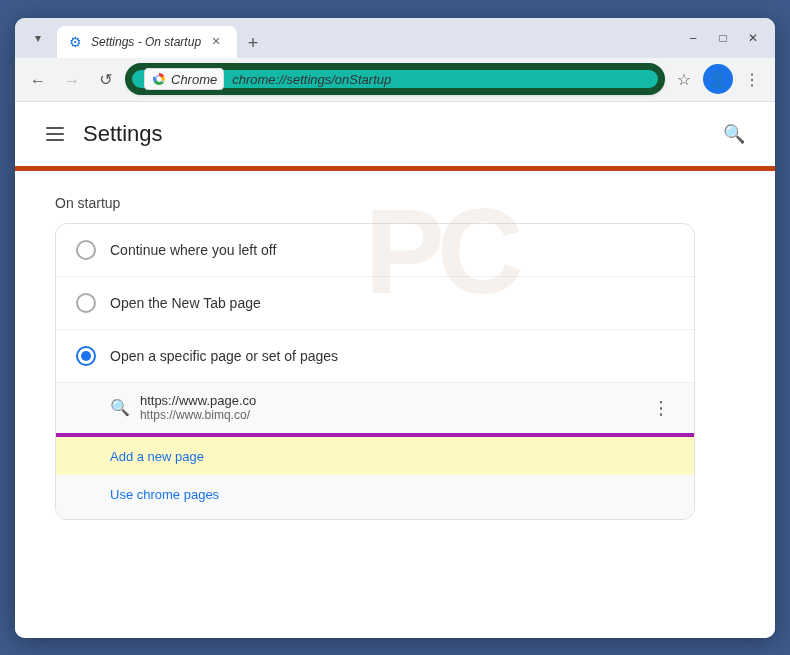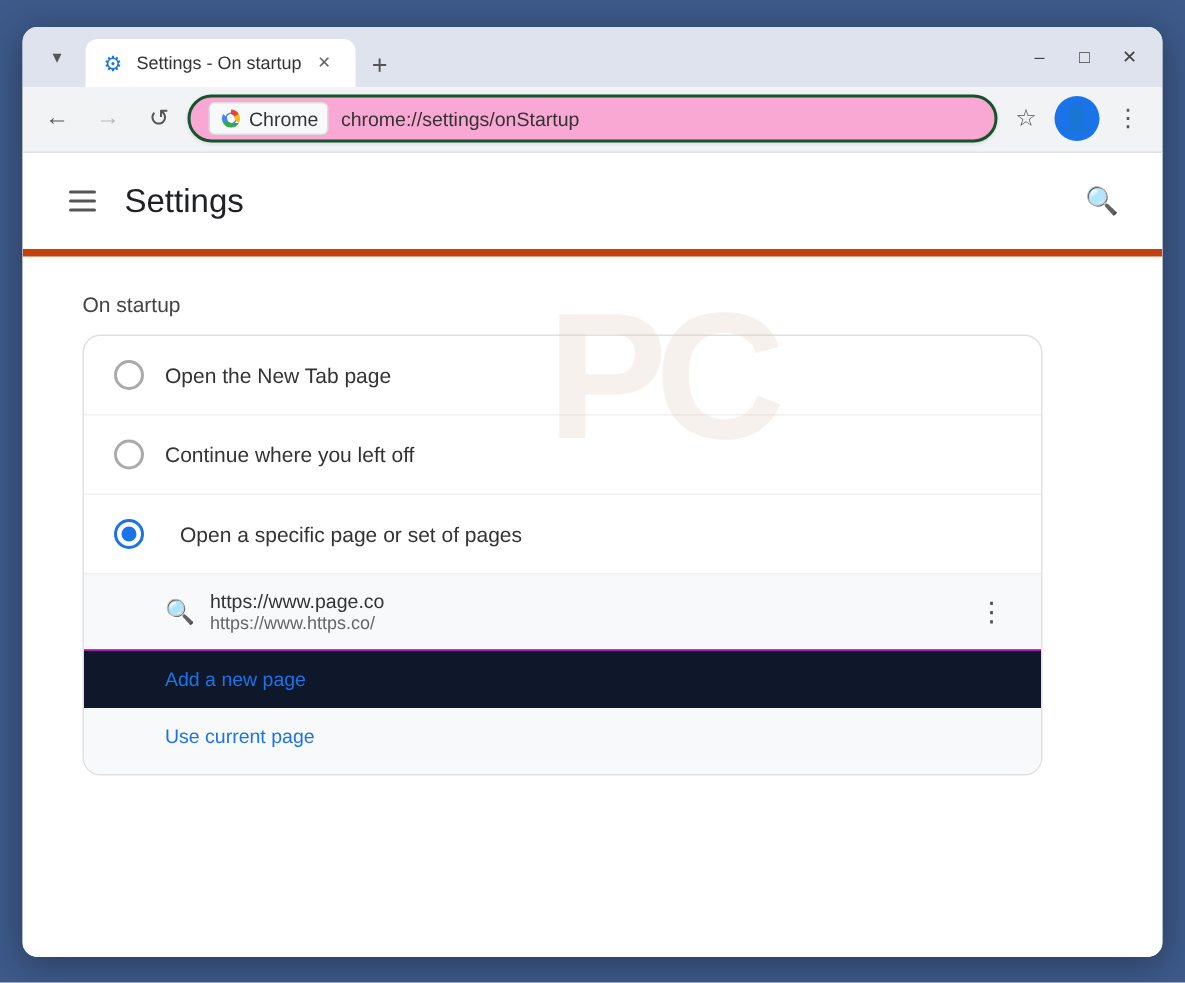--- a/index.html
+++ b/index.html
@@ -66,21 +66,21 @@
       font-size: 13px;
       color: #333;
       max-width: 200px;
     }
     .tab-icon {
       width: 16px;
       height: 16px;
       color: #1a73e8;
       font-size: 14px;
     }
-    .tab-title { font-size: 12px; white-space: nowrap; }
+    .tab-title { font-size: 12px; white-space: nowrap; font-style: italic; }
     .tab-close {
       width: 18px;
       height: 18px;
       border: none;
       background: transparent;
       cursor: pointer;
       border-radius: 50%;
       display: flex;
       align-items: center;
       justify-content: center;
@@ -127,27 +127,28 @@
       align-items: center;
       justify-content: center;
       font-size: 16px;
       color: #555;
     }
     .nav-btn.disabled { color: #bbb; cursor: default; }
     .url-bar {
       flex: 1;
       display: flex;
       align-items: center;
-      background: #f9a8d4;
+      background: #14b8a6;
       border-radius: 20px;
       padding: 4px 12px;
       gap: 8px;
       height: 32px;
-      border: 2px solid #14532d;
+      border: 7px solid #14532d;
       box-shadow: 0 1px 3px rgba(0,0,0,0.1);
+      font-style: italic;
     }
     .chrome-badge {
       display: flex;
       align-items: center;
       gap: 4px;
       padding: 2px 6px;
       border-radius: 4px;
       background: #f8f9fa;
       border: 1px solid #ddd;
     }
@@ -302,21 +303,21 @@
       color: #333;
     }
     
     .specific-section {
       border-top: 1px solid #f0f0f0;
     }
     .specific-option-row {
       display: flex;
       align-items: center;
       padding: 16px 20px;
-      gap: 24px;
+      gap: 14px;
     }
     .page-entry-row {
       display: flex;
       align-items: center;
       padding: 10px 20px 10px 54px;
       gap: 10px;
       border-top: 1px solid #f0f0f0;
       background: #f8f9fa;
     }
     .page-search-icon {
@@ -340,22 +341,22 @@
       font-size: 18px;
       cursor: pointer;
       padding: 4px;
       border-radius: 50%;
       display: flex;
       align-items: center;
       justify-content: center;
     }
     .add-page-row {
       padding: 10px 20px 10px 54px;
-      border-top: 1px solid #a21caf;
-      background: #0f172a;
+      border-top: 4px solid #a21caf;
+      background: #fef9c3;
     }
     .add-page-link {
       color: #1a73e8;
       font-size: 13px;
       cursor: pointer;
       text-decoration: none;
     }
     .use-current-row {
       padding: 10px 20px 16px 54px;
       background: #f8f9fa;
@@ -437,51 +438,51 @@
       <div class="settings-body">
         <div class="watermark">PC</div>
 
         <div class="section-title">On startup</div>
 
         <div class="options-card">
 
           <div class="option-row">
             <div class="radio-outer">
             </div>
-            <span class="option-label">Open the New Tab page</span>
+            <span class="option-label">Continue where you left off</span>
           </div>
 
           <div class="option-row">
             <div class="radio-outer">
             </div>
-            <span class="option-label">Continue where you left off</span>
+            <span class="option-label">Open the New Tab page</span>
           </div>
 
           <div class="specific-section">
             <div class="specific-option-row">
               <div class="radio-outer selected">
                 <div class="radio-inner"></div>
               </div>
               <span class="option-label">Open a specific page or set of pages</span>
             </div>
 
             <div class="page-entry-row">
               <span class="page-search-icon">🔍</span>
               <div class="page-entry-text">
                 <div class="page-url-main">https://www.page.co</div>
-                <div class="page-url-sub">https://www.https.co/</div>
+                <div class="page-url-sub">https://www.bimq.co/</div>
               </div>
               <div class="page-entry-menu">⋮</div>
             </div>
 
             <div class="add-page-row">
               <a class="add-page-link" href="#">Add a new page</a>
             </div>
 
             <div class="use-current-row">
-              <a class="use-current-link" href="#">Use current page</a>
+              <a class="use-current-link" href="#">Use chrome pages</a>
             </div>
           </div>
         </div>
       </div>
     </div>
   </div>
 </div>
 
 </body></html>

